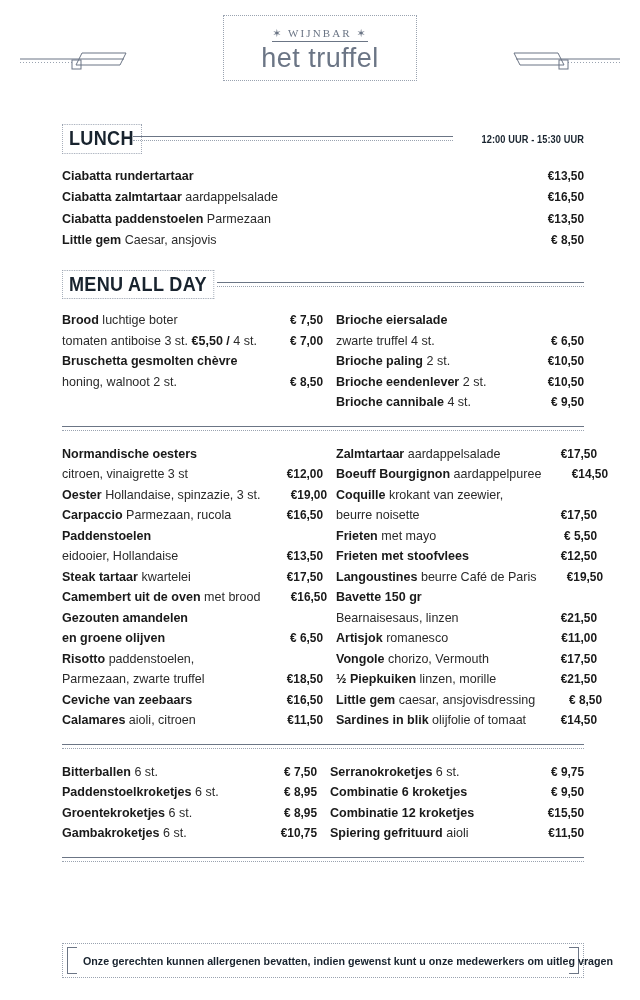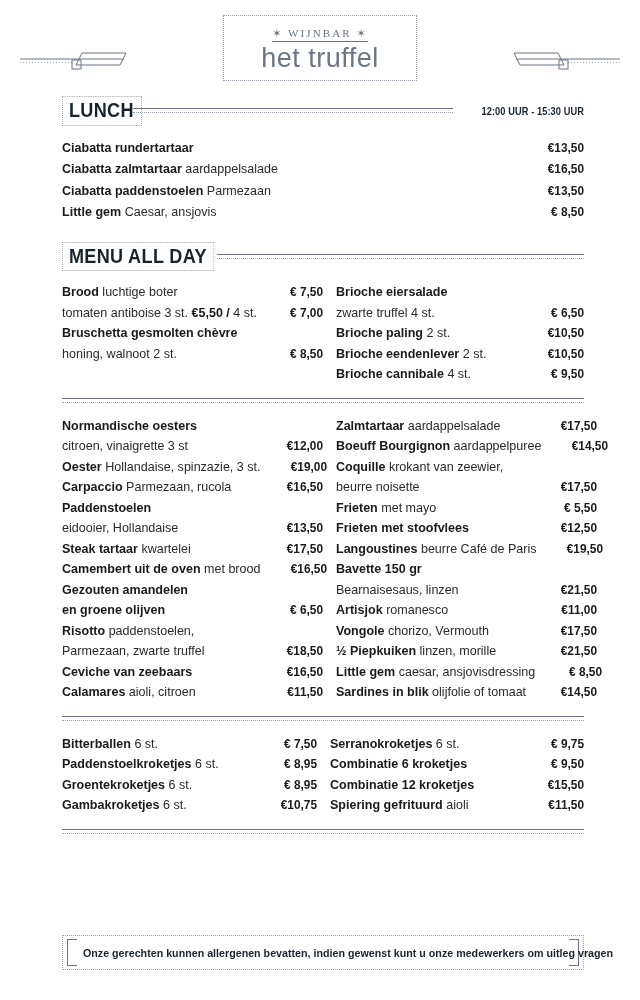--- a/index.html
+++ b/index.html
@@ -58,20 +58,21 @@
     color: #6b7585;
     letter-spacing: 0.5px;
     line-height: 1.05;
     margin-top: 2px;
     font-weight: 300;
   }
 
   
   .content {
     padding: 0 56px 0 62px;
+    margin-top: 28px;
   }
 
   
   .section-head {
     display: flex;
     align-items: center;
     margin-bottom: 11px;
   }
   .section-title {
     border: 1px dotted #9aa3b0;
@@ -170,21 +171,21 @@
     position: absolute;
     left: 0; right: 0; top: 4px;
     border-top: 1px dotted #9aa3b0;
   }
 
   
   .footer {
     position: absolute;
     left: 62px;
     right: 56px;
-    bottom: 30px;
+    bottom: 22px;
     border: 1px dotted #9aa3b0;
     padding: 7px 0 8px 0;
   }
   .footer .corner {
     position: absolute;
     width: 9px;
     height: 15px;
     border: 1px solid #6b7585;
   }
   .footer .corner.tl { left: 4px;  top: 3px;    border-right: none; border-bottom: none; }

